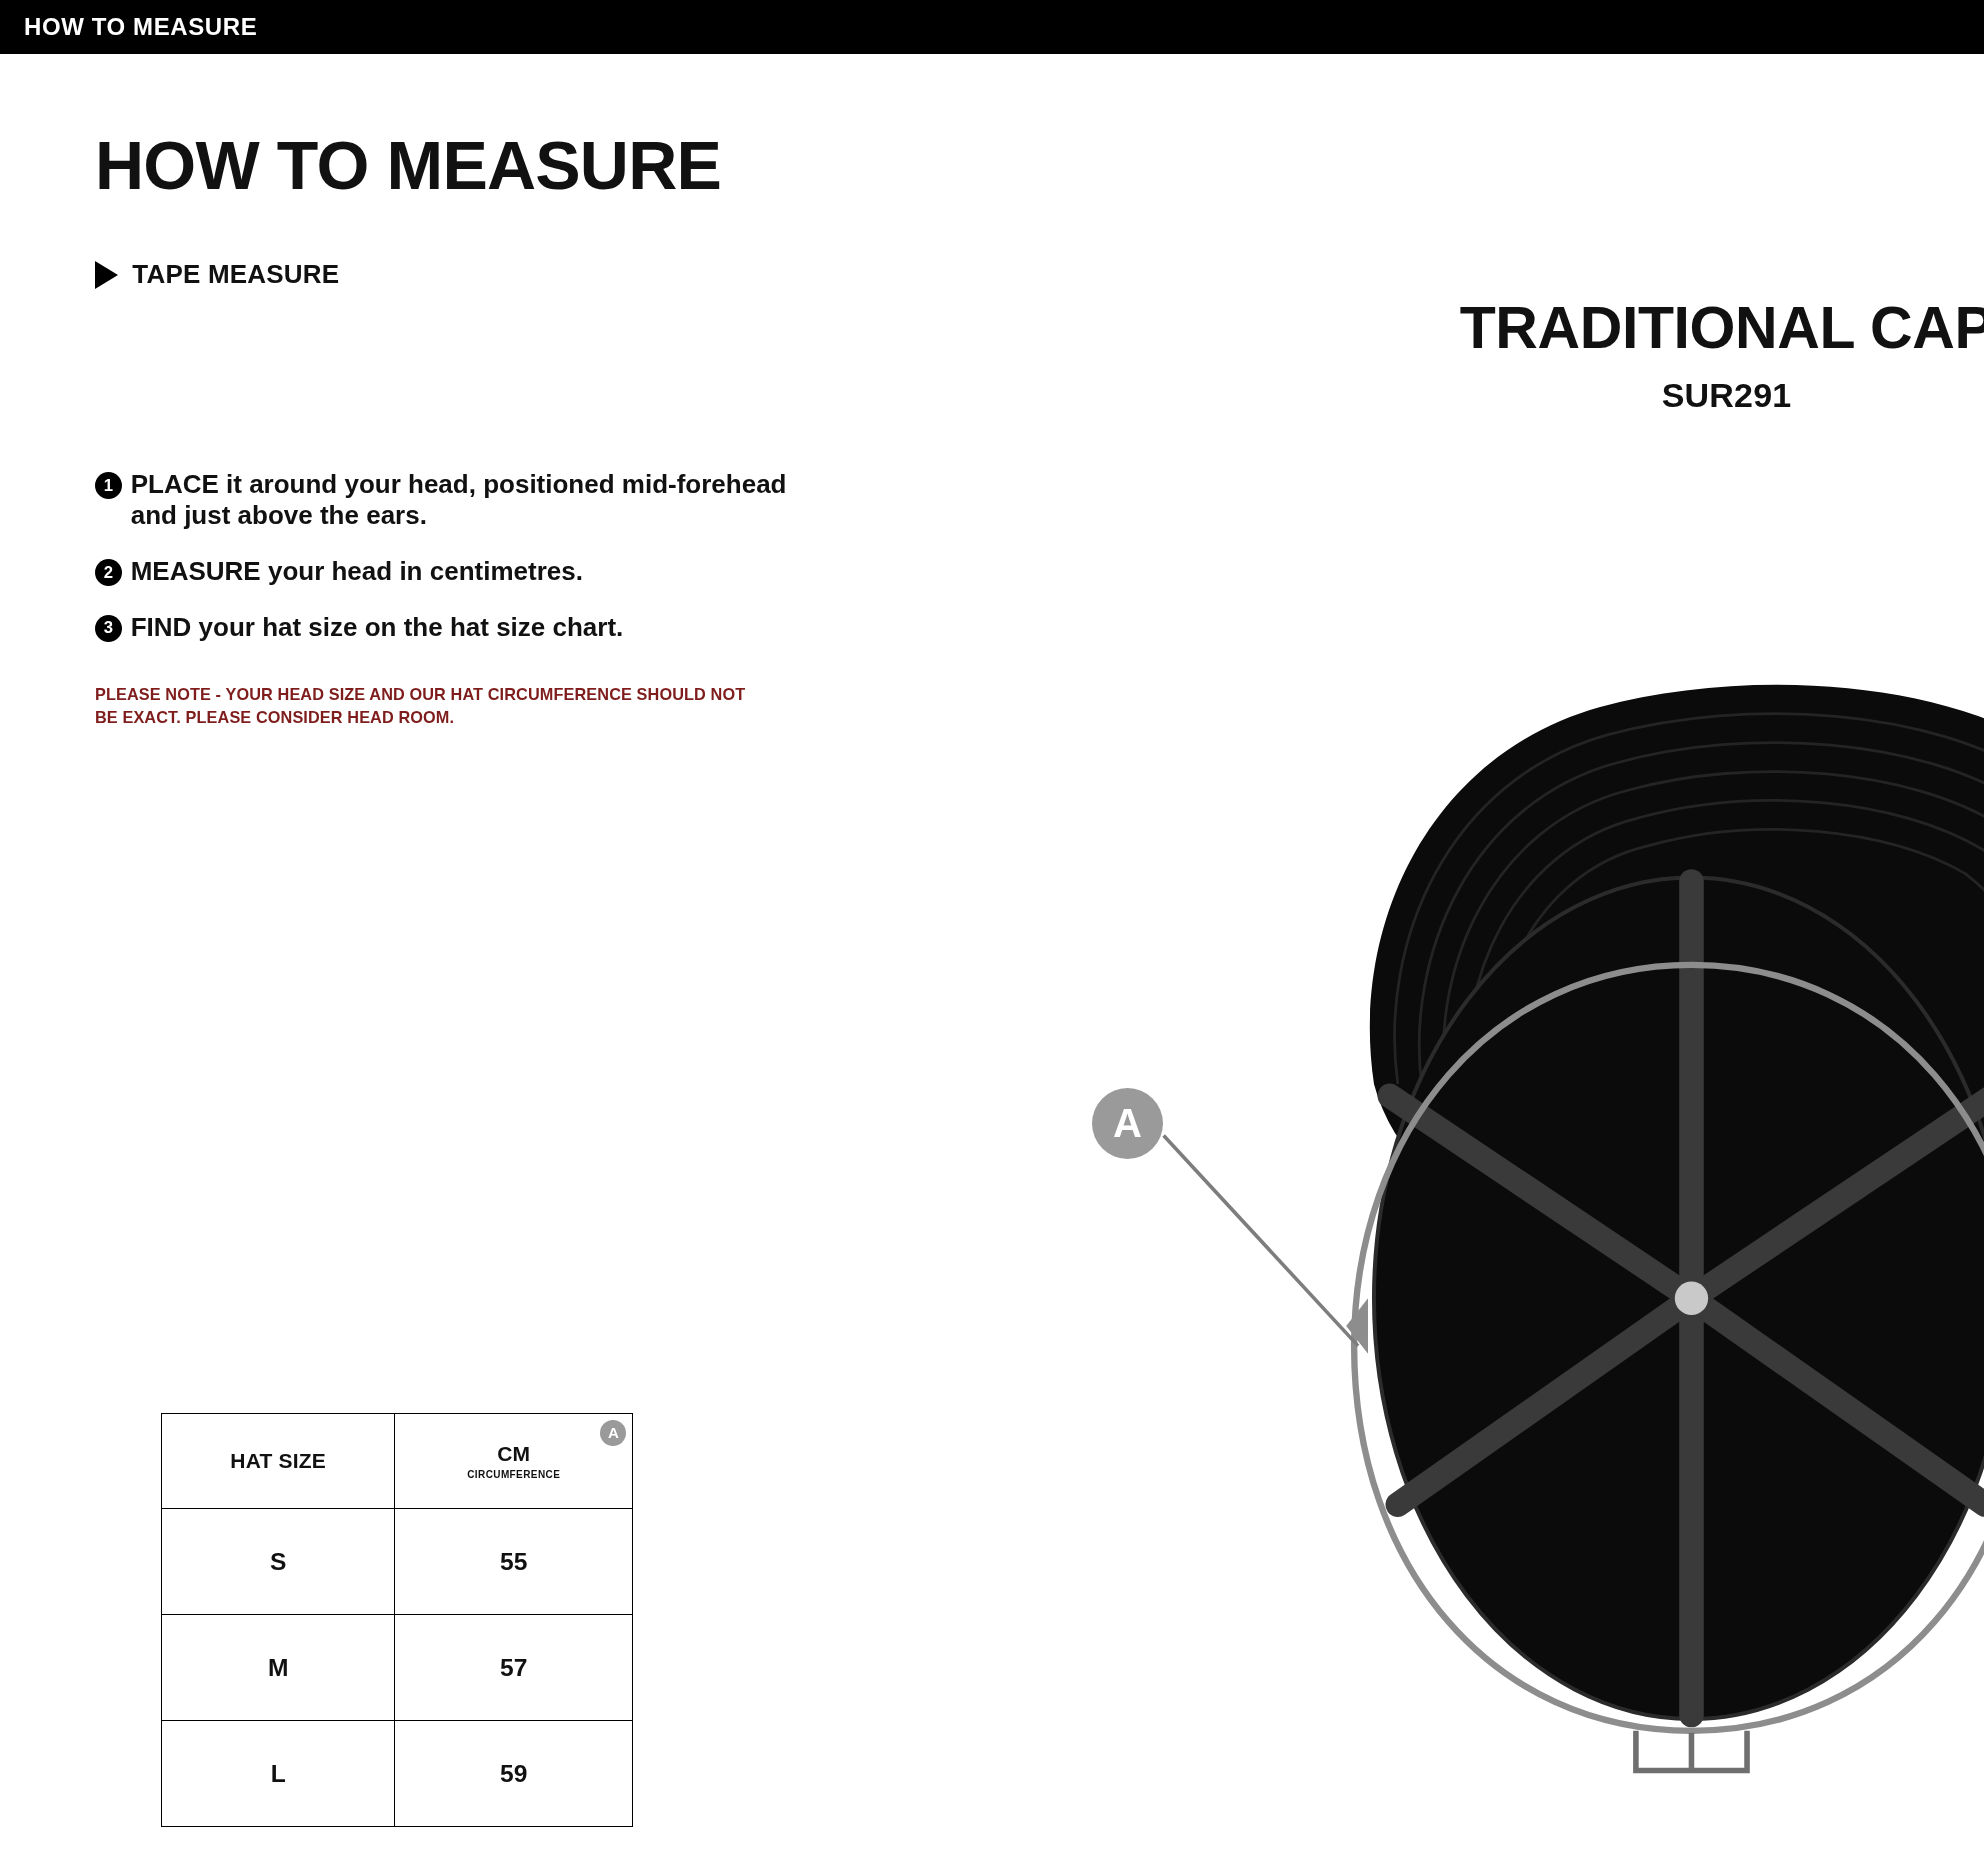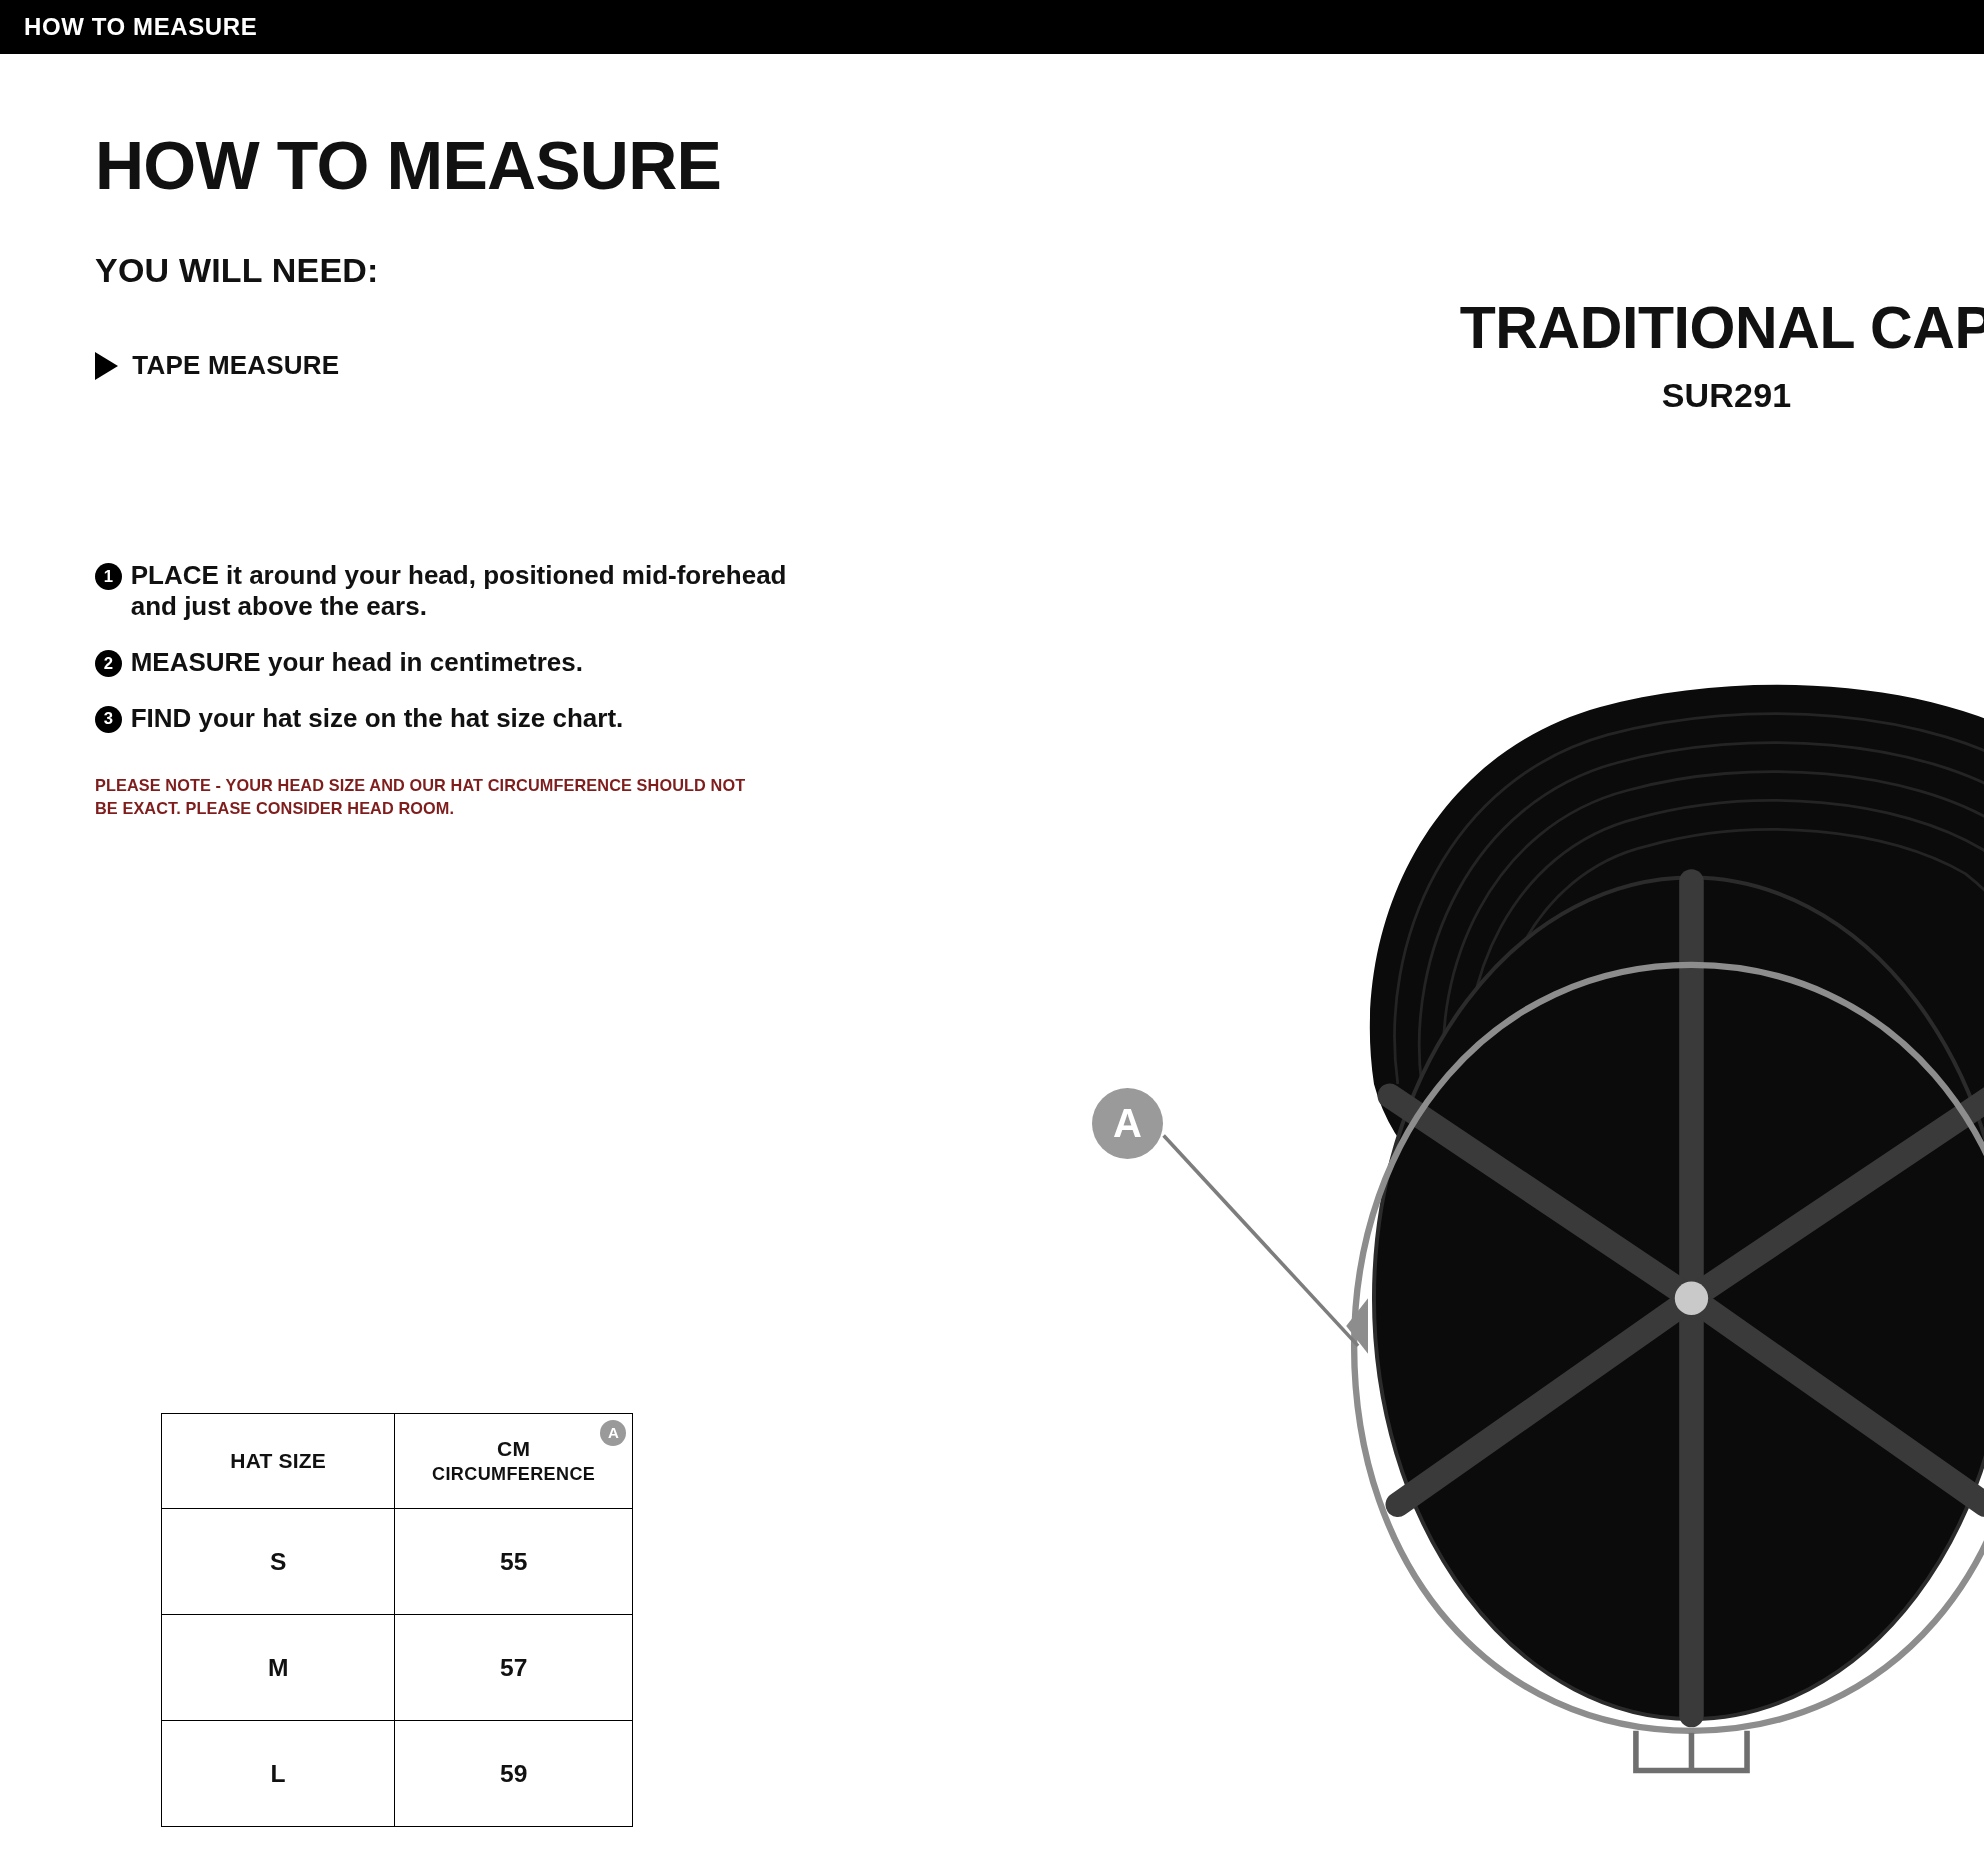--- a/index.html
+++ b/index.html
@@ -131,21 +131,21 @@
   .th-cell {
     height: 95px;
     position: relative;
   }
   .th-main {
     font-size: 21px;
     font-weight: 700;
     letter-spacing: 0.2px;
   }
   .th-sub {
-    font-size: 18px;
+    font-size: 10px;
     font-weight: 700;
     letter-spacing: 0.4px;
     margin-top: 2.4px;
   }
   .marker-a-small {
     position: absolute;
     top: 5.6px;
     right: 5.6px;
     width: 26px; height: 26px;
     border-radius: 50%;
@@ -211,21 +211,20 @@
 </head>
 <body>
 
 <div class="topbar">
   <div class="topbar-title">HOW TO MEASURE</div>
 
 </div>
 
 <div class="left-col">
   <h1 class="page-title">HOW TO MEASURE</h1>
-  <h2 class="subhead">YOU WILL NEED:</h2>
 
   <div class="need-row">
     <div class="tri-icon"></div>
     <div class="need-label">TAPE MEASURE</div>
   </div>
 
   <div class="steps">
     <div class="step">
       <div class="step-num">1</div>
       <div class="step-text">PLACE it around your head, positioned mid-forehead and just above the ears.</div>

